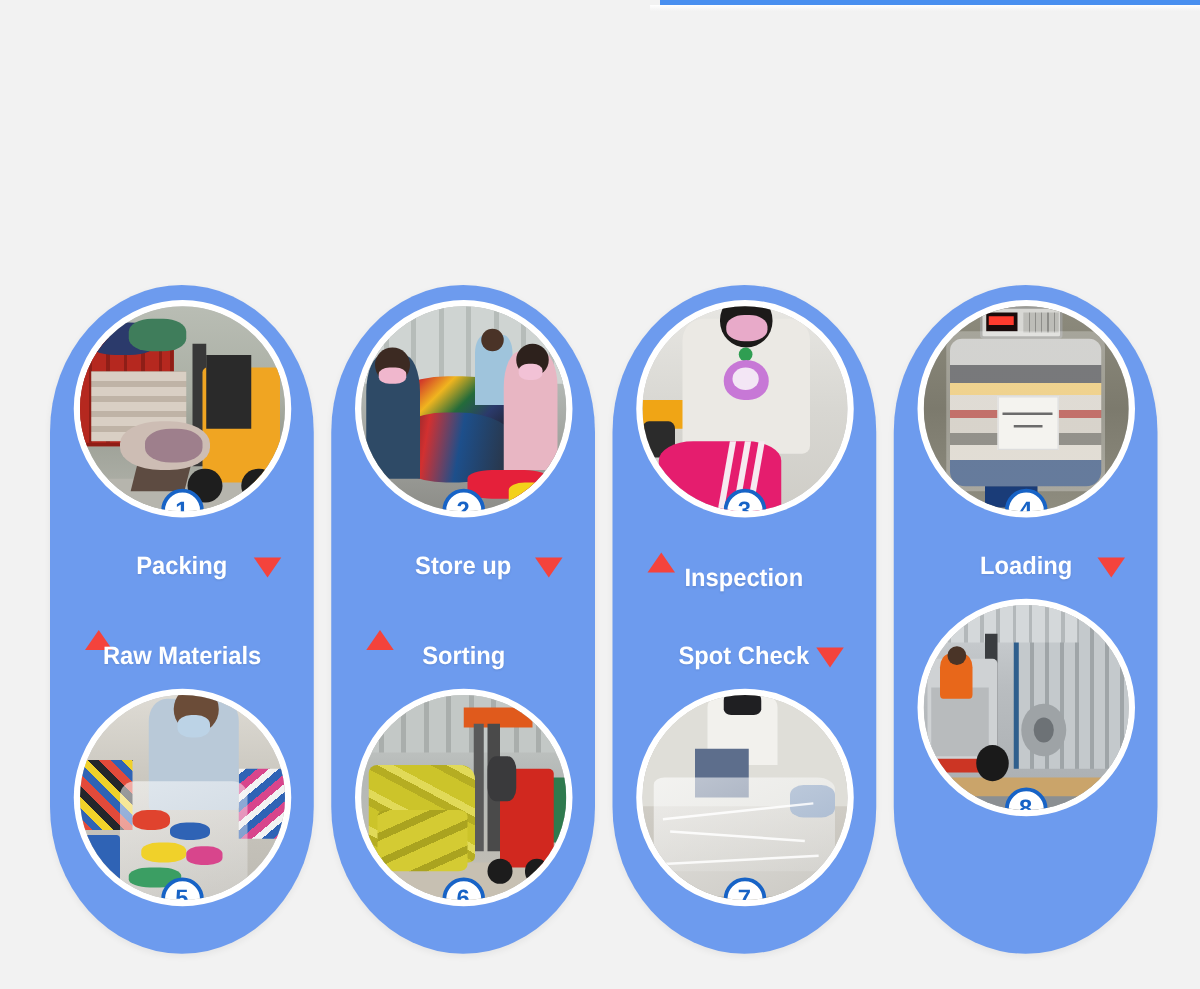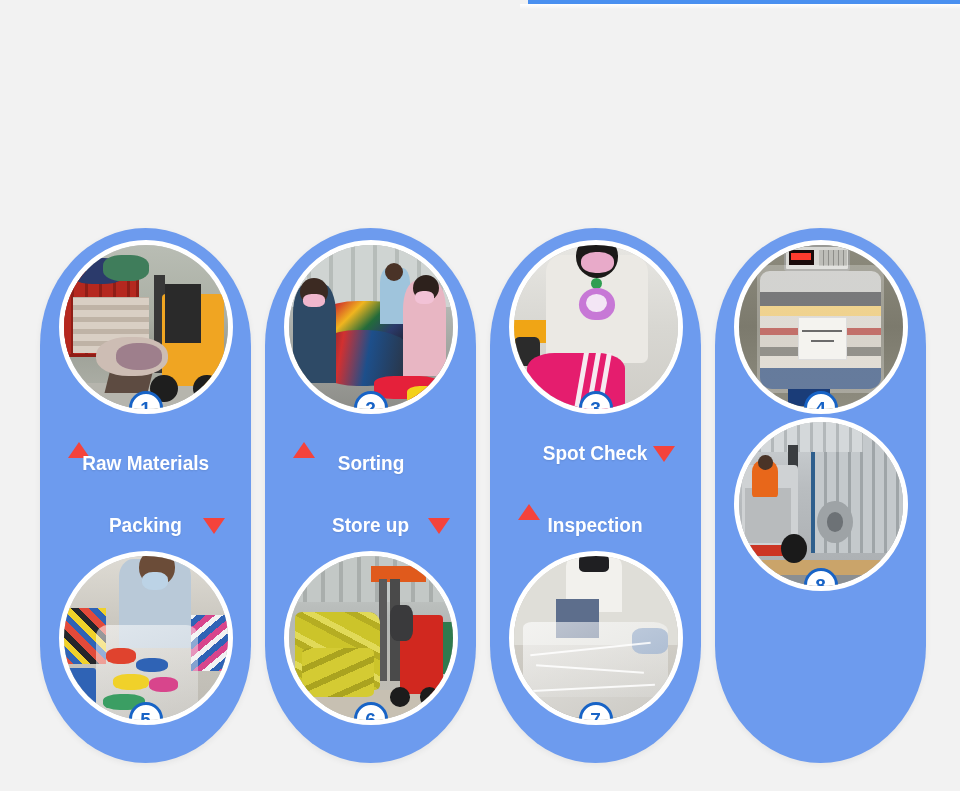--- a/index.html
+++ b/index.html
@@ -330,27 +330,27 @@
           <div class="fork"></div>
             <div class="forkcab"></div>
           <div class="bucket"></div>
           <div class="pile"></div>
             <div class="pile2"></div>
           <div class="wheel w1"></div>
             <div class="wheel w2"></div>
         </div>
         <div class="badge">1</div>
       </div>
+      <div class="label-row bottom">
+        <div class="label-text">Packing</div>
+        <div class="arrow arrow-down"></div>
+      </div>
       <div class="label-row top">
         <div class="arrow arrow-up"></div>
         <div class="label-text">Raw Materials</div>
-      </div>
-      <div class="label-row bottom">
-        <div class="label-text">Packing</div>
-        <div class="arrow arrow-down"></div>
       </div>
       <div class="photo photo-bottom">
         <div class="scene s5">
           <div class="shoes"></div>
             <div class="shoes2"></div>
             <div class="crate"></div>
           <div class="man"></div>
             <div class="head"></div>
             <div class="mask"></div>
           <div class="bag"></div>
@@ -376,27 +376,27 @@
             <div class="h1"></div>
             <div class="m1"></div>
           <div class="w2"></div>
             <div class="h2"></div>
             <div class="m2"></div>
           <div class="red"></div>
             <div class="yel"></div>
         </div>
         <div class="badge">2</div>
       </div>
+      <div class="label-row bottom">
+        <div class="label-text">Store up</div>
+        <div class="arrow arrow-down"></div>
+      </div>
       <div class="label-row top">
         <div class="arrow arrow-up"></div>
         <div class="label-text">Sorting</div>
-      </div>
-      <div class="label-row bottom">
-        <div class="label-text">Store up</div>
-        <div class="arrow arrow-down"></div>
       </div>
       <div class="photo photo-bottom">
         <div class="scene s6">
           <div class="roof"></div>
             <div class="rack"></div>
           <div class="floor"></div>
           <div class="barrel"></div>
           <div class="flm"></div>
             <div class="flm2"></div>
           <div class="fl"></div>
@@ -421,27 +421,27 @@
           <div class="pend"></div>
             <div class="heart"></div>
             <div class="heartin"></div>
           <div class="pink"></div>
           <div class="str t1"></div>
             <div class="str t2"></div>
             <div class="str t3"></div>
         </div>
         <div class="badge">3</div>
       </div>
+      <div class="label-row top">
+        <div class="arrow arrow-up"></div>
+        <div class="label-text">Inspection</div>
+      </div>
       <div class="label-row bottom">
         <div class="label-text">Spot Check</div>
         <div class="arrow arrow-down"></div>
-      </div>
-      <div class="label-row top">
-        <div class="arrow arrow-up"></div>
-        <div class="label-text">Inspection</div>
       </div>
       <div class="photo photo-bottom">
         <div class="scene s7">
           <div class="wall"></div>
             <div class="floor"></div>
           <div class="person"></div>
             <div class="cap"></div>
             <div class="jeans"></div>
           <div class="blue"></div>
           <div class="film"></div>
@@ -461,20 +461,24 @@
             <div class="digits"></div>
             <div class="keys"></div>
           <div class="bale"></div>
             <div class="wrap"></div>
           <div class="tag"></div>
             <div class="tline tl1"></div>
             <div class="tline tl2"></div>
           <div class="blue"></div>
         </div>
         <div class="badge">4</div>
+      </div>
+      <div class="label-row bottom">
+        <div class="label-text">Loading</div>
+        <div class="arrow arrow-down"></div>
       </div>
       <div class="photo photo-bottom">
         <div class="scene s8">
           <div class="cont"></div>
             <div class="roof"></div>
           <div class="deck"></div>
             <div class="deck2"></div>
           <div class="coil"></div>
             <div class="coilin"></div>
           <div class="mast"></div>

